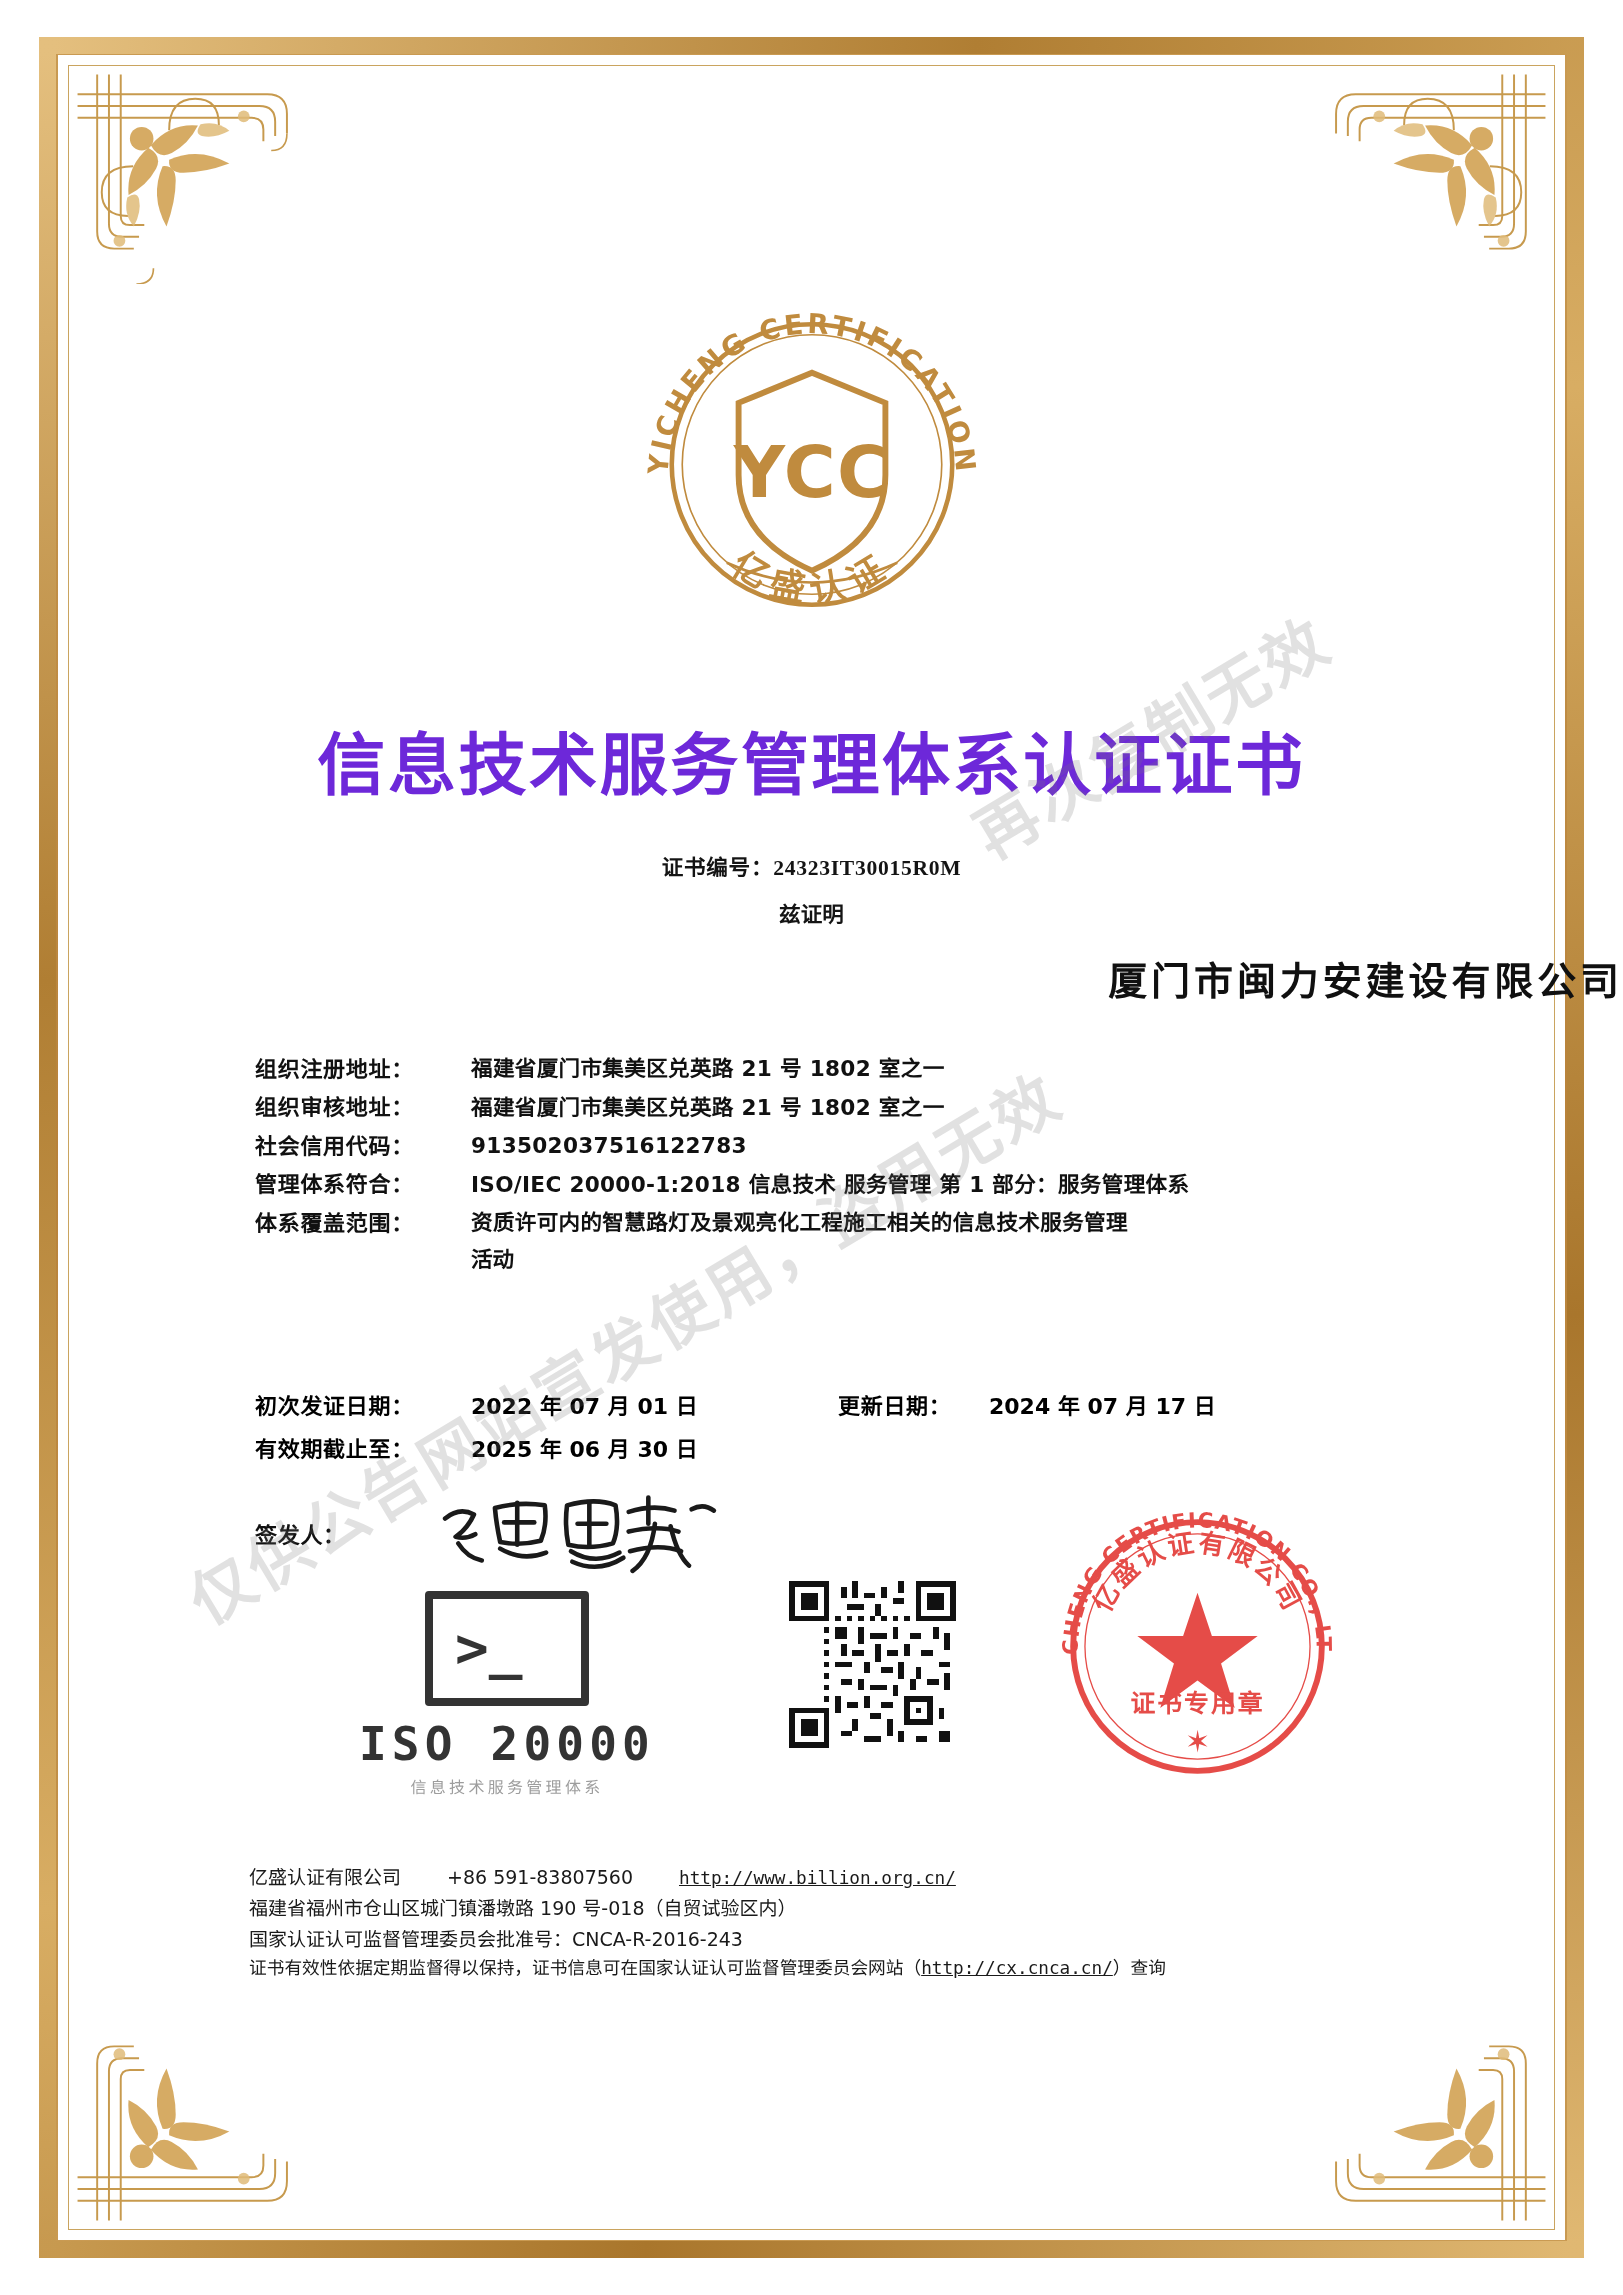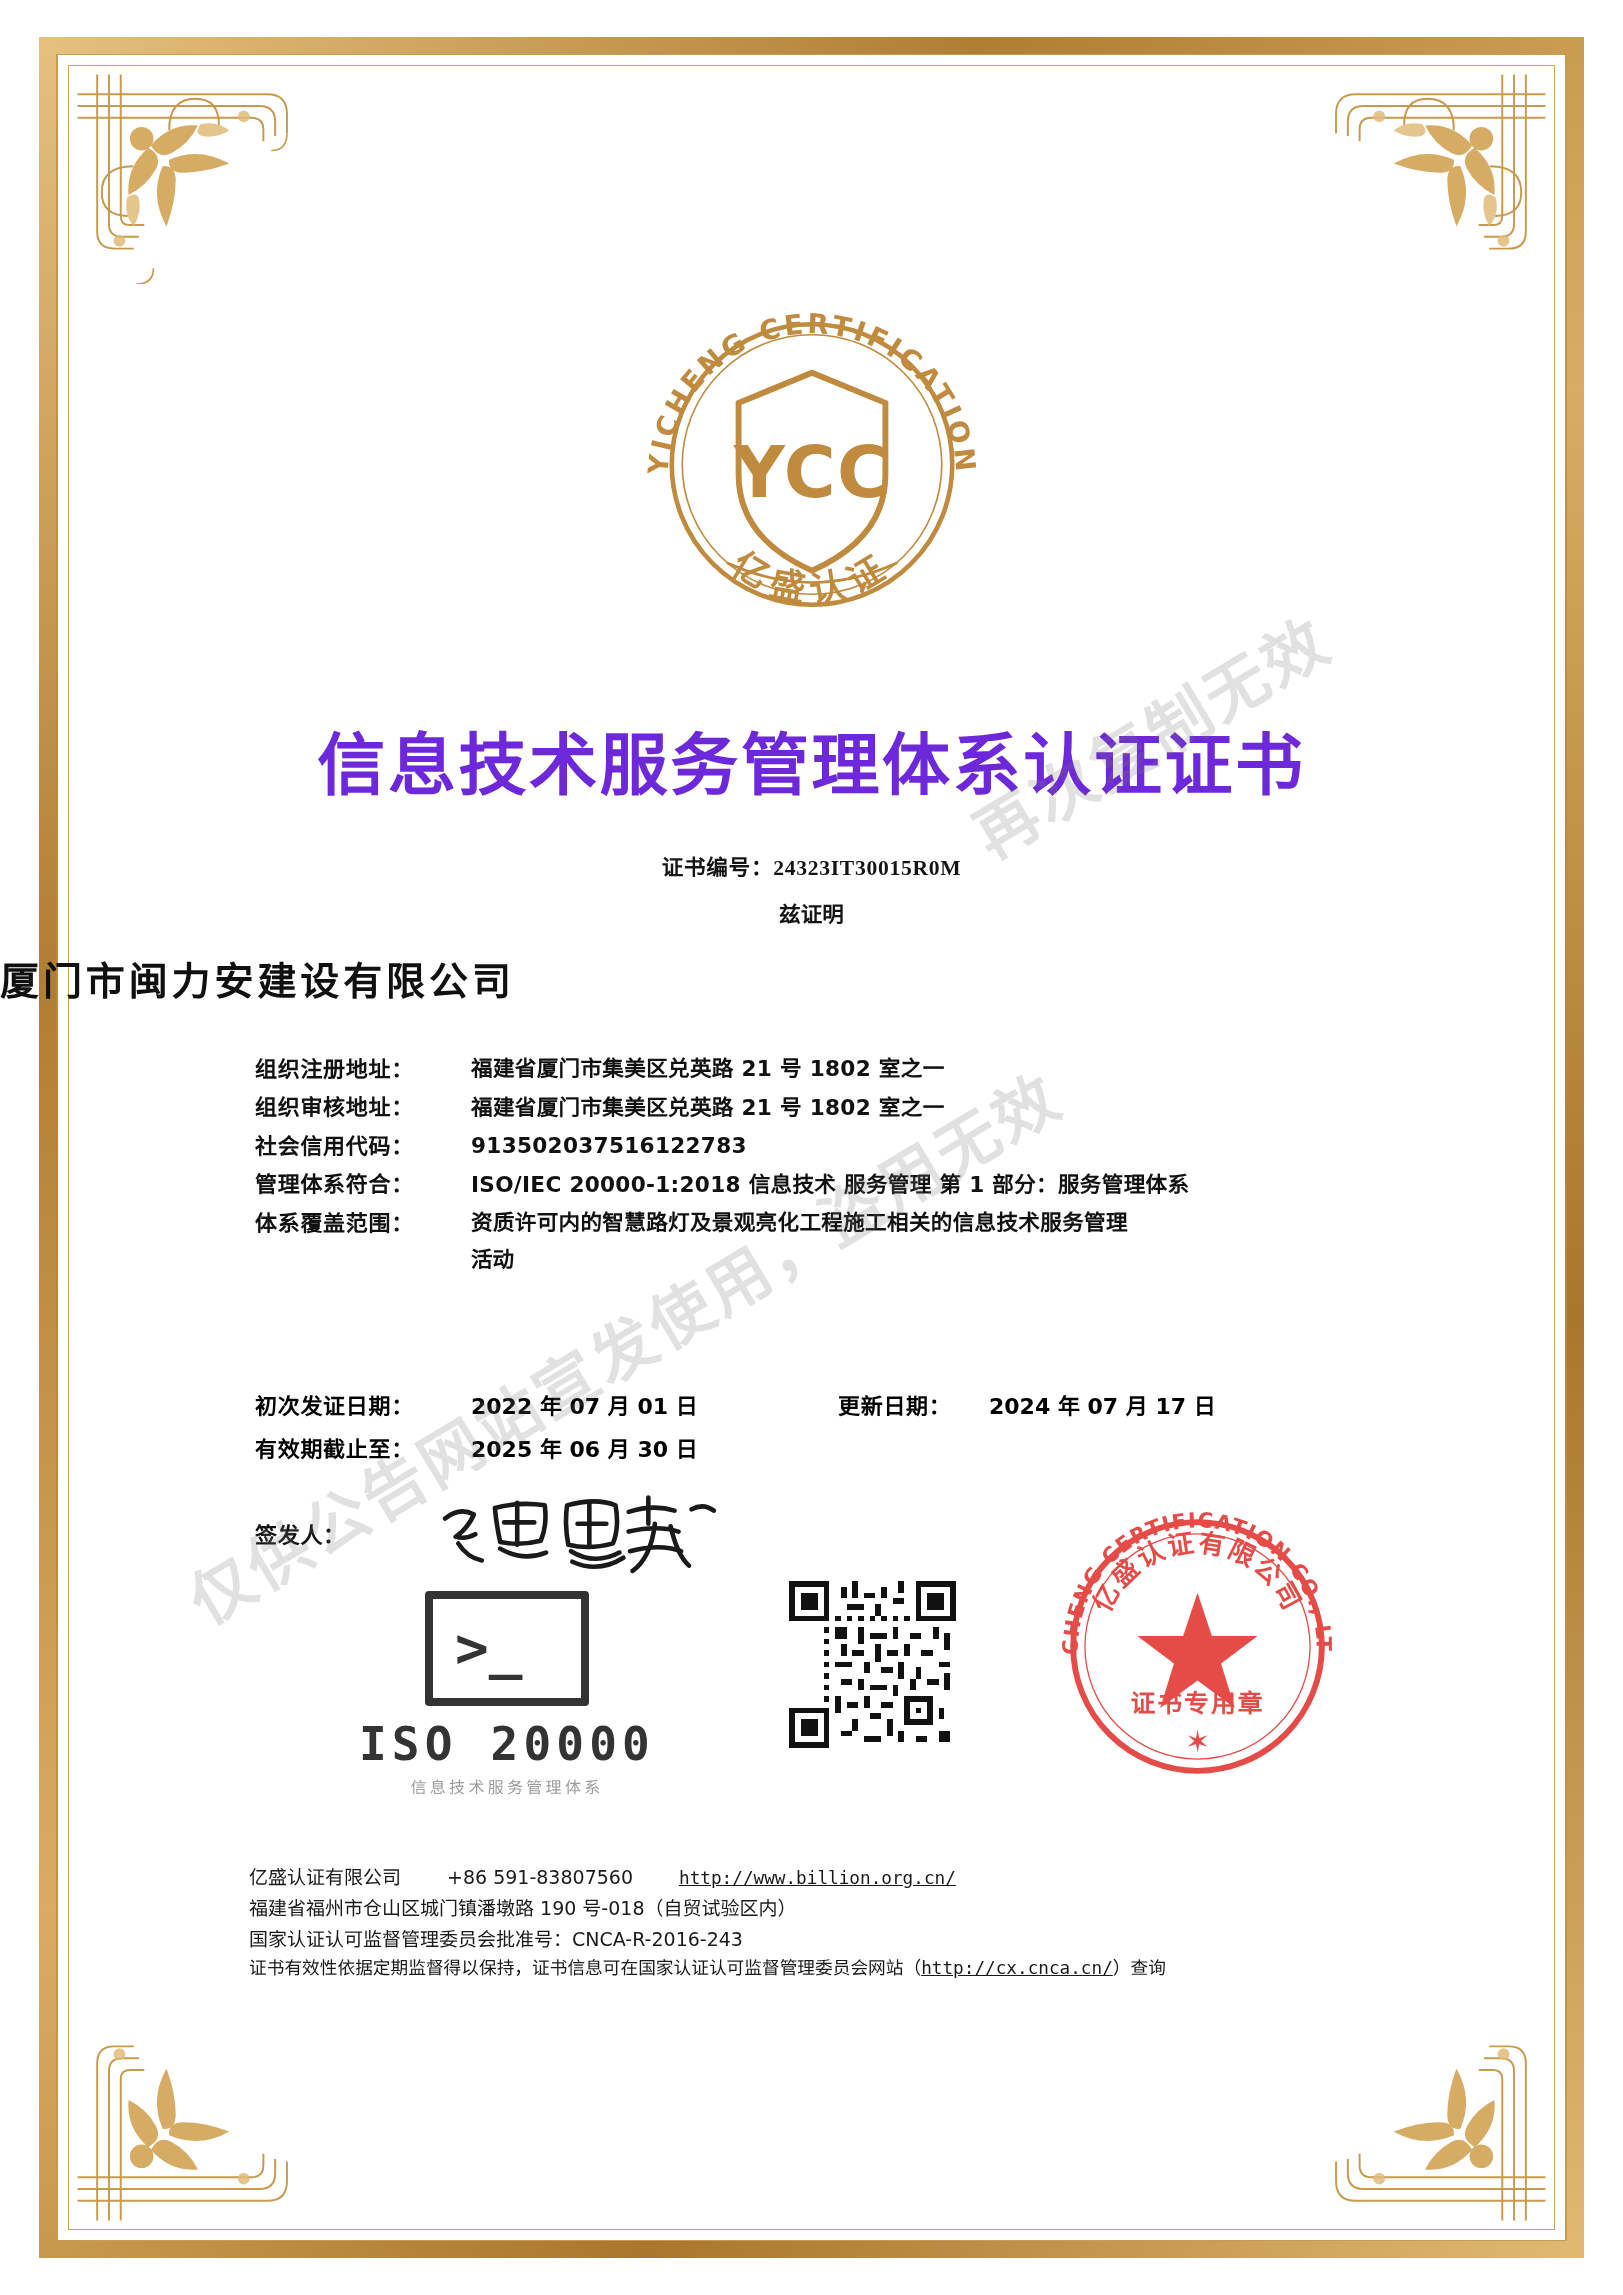--- a/index.html
+++ b/index.html
@@ -100,21 +100,21 @@
     text-align: center;
     font-size: 21.6px;
     font-weight: bold;
     font-family: "DejaVu Sans", sans-serif;
     color: #141414;
   }
   .company {
     position: absolute;
     top: 950px;
     left: 0; right: 0;
-    text-align: left;
+    text-align: right;
     font-family: "DejaVu Sans", "Liberation Sans", sans-serif;
     font-weight: bold;
     font-size: 39px;
     letter-spacing: 3.9px;
     color: #101010;
   }
 
   
   .details {
     position: absolute;

